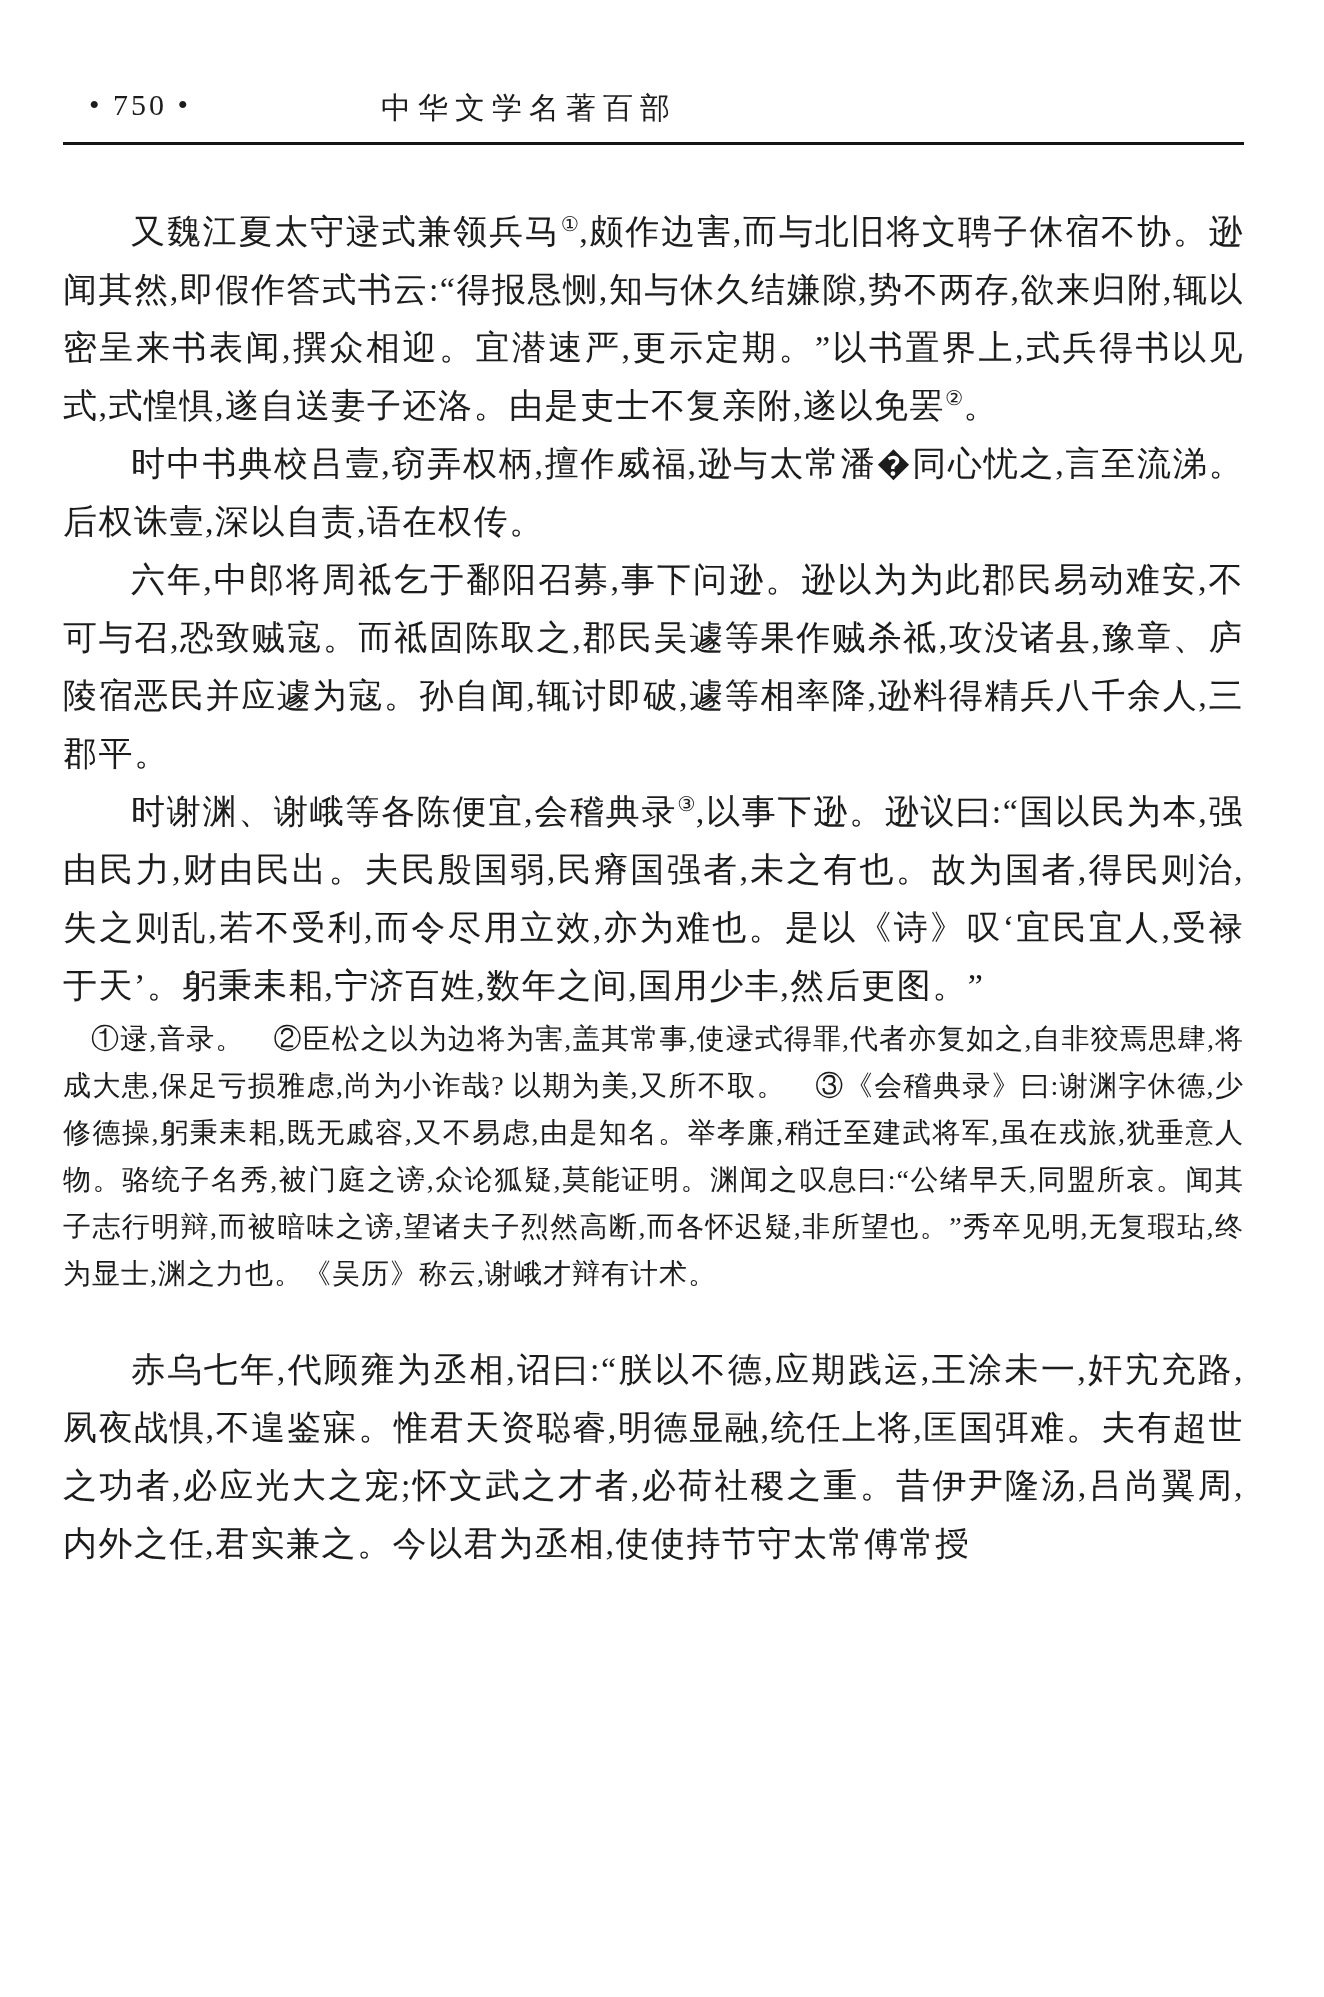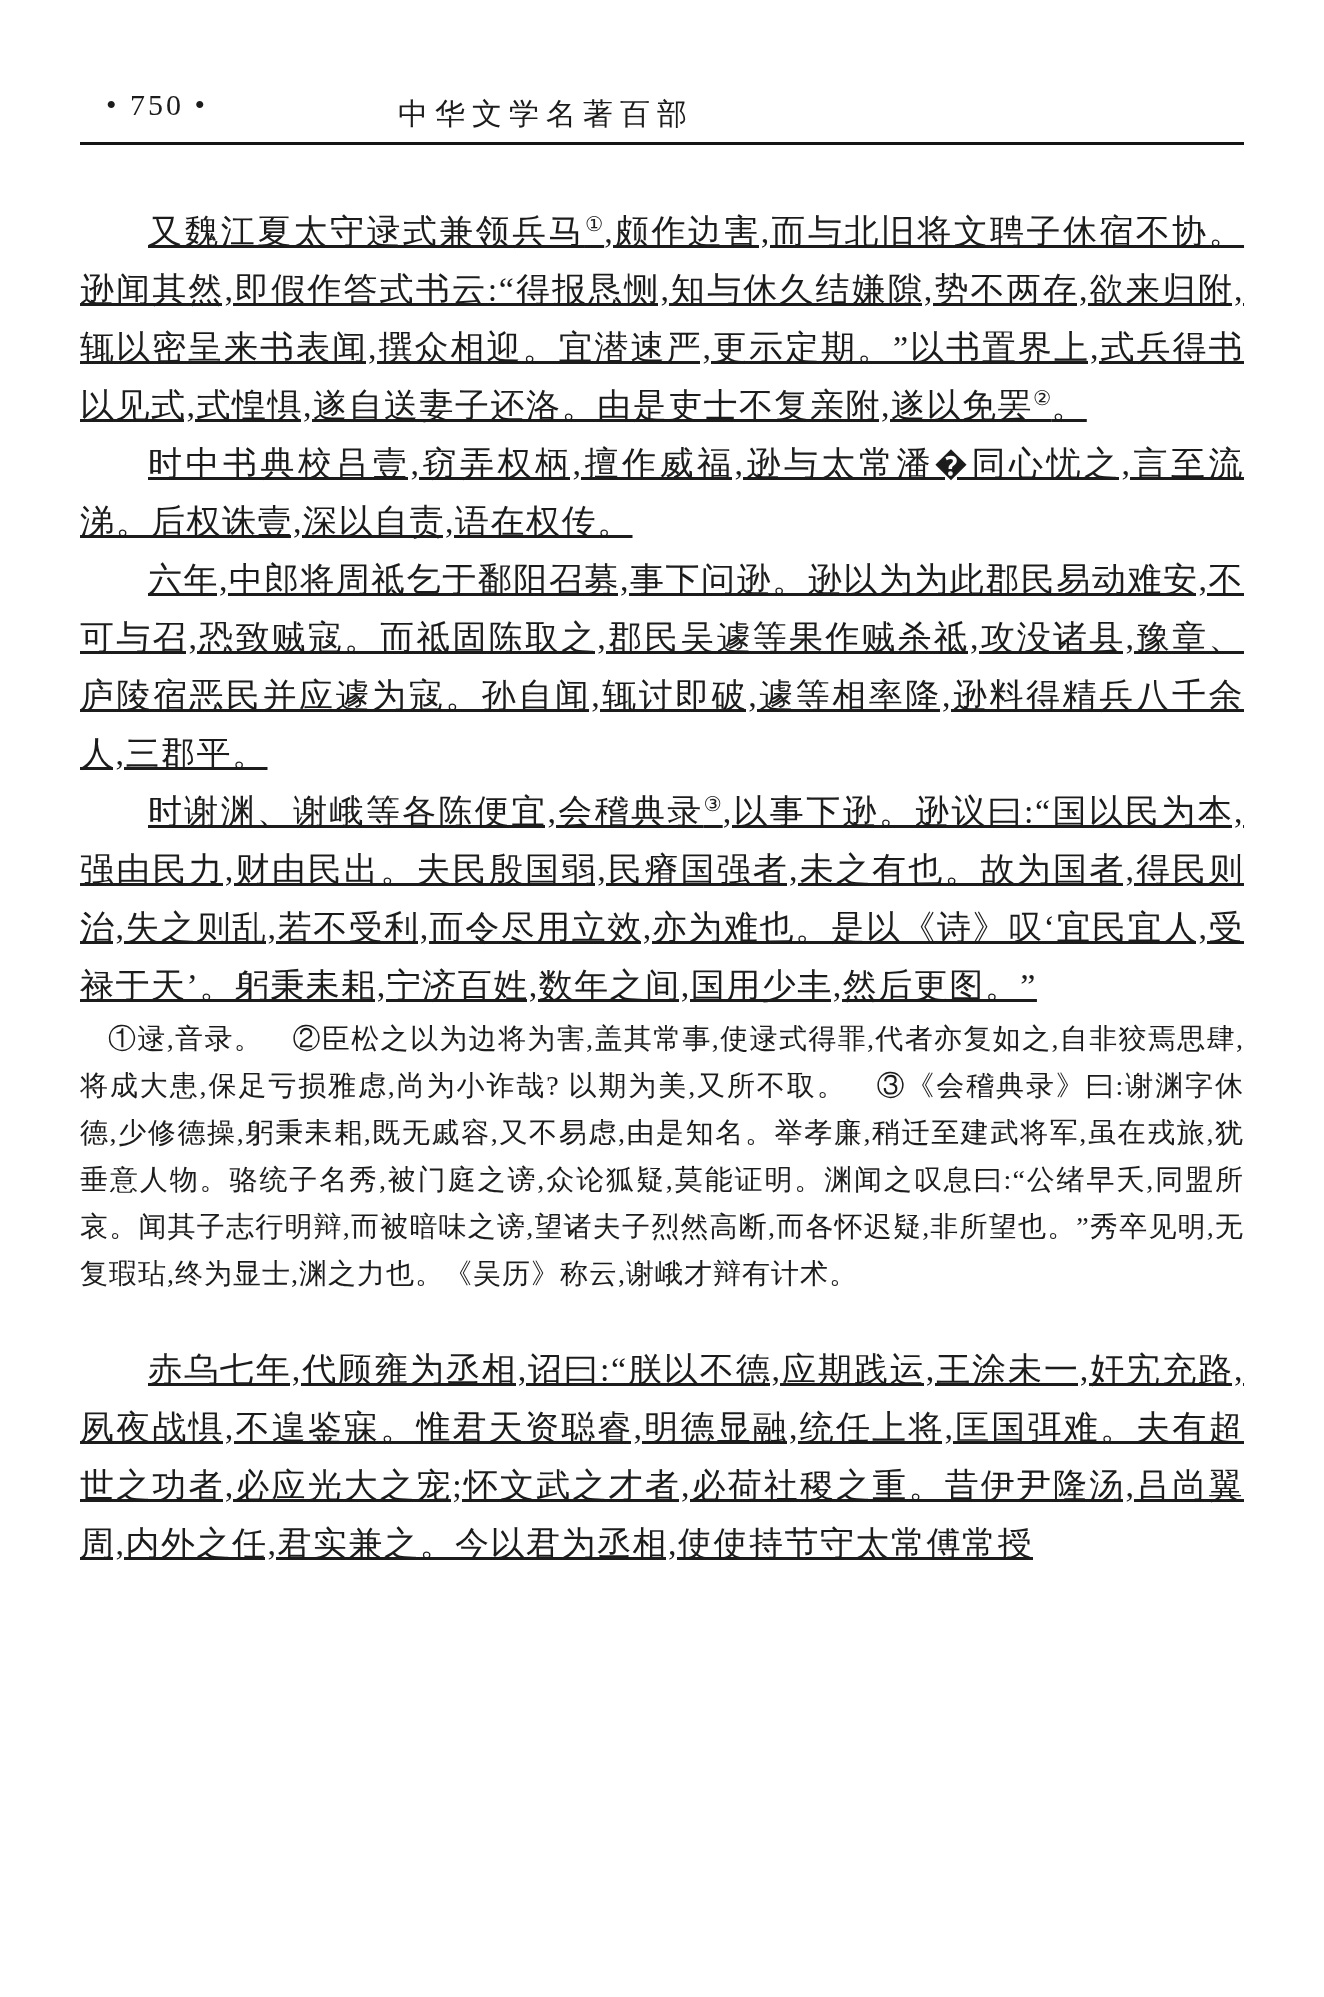--- a/index.html
+++ b/index.html
@@ -7,29 +7,29 @@
     width:1324px; height:1997px;
     background:#ffffff;
     color:#1c1c1c;
     font-family:"Liberation Serif", serif;
     overflow:hidden;
   }
   .page {
     position:relative;
     box-sizing:border-box;
     width:1324px; height:1414px;
-    padding:86px 80px 0 80px;
+    padding:86px 80px 0 63px;
   }
   .header { position:relative; height:46px; font-size:30px; }
   .page-no {
     position:absolute; left:26px; top:2px;
     letter-spacing:3px; white-space:nowrap;
   }
   .book-title {
-    position:absolute; left:318px; top:8px;
+    position:absolute; left:318px; top:2px;
     letter-spacing:7px; white-space:nowrap;
   }
   .rule {
     margin-top:10px;
     border-top:3px solid #151515;
   }
   .ann {
     font-size:28px;
     line-height:47px;
     text-align:justify;
@@ -39,21 +39,20 @@
   .ann-top { margin-top:36px; }
   .ann-bottom { }
   .main-block { margin-top:58px; }
   .main-p {
     font-size:34px;
     line-height:58px;
     text-align:justify;
     text-indent:2em;
     letter-spacing:1.5px;
     margin:0;
-    text-decoration:underline;
   }
   .last-block { margin-top:44px; }
   sup.fn {
     font-size:0.6em;
     vertical-align:super;
     line-height:0;
     letter-spacing:0;
   }
 </style>
 </head>

